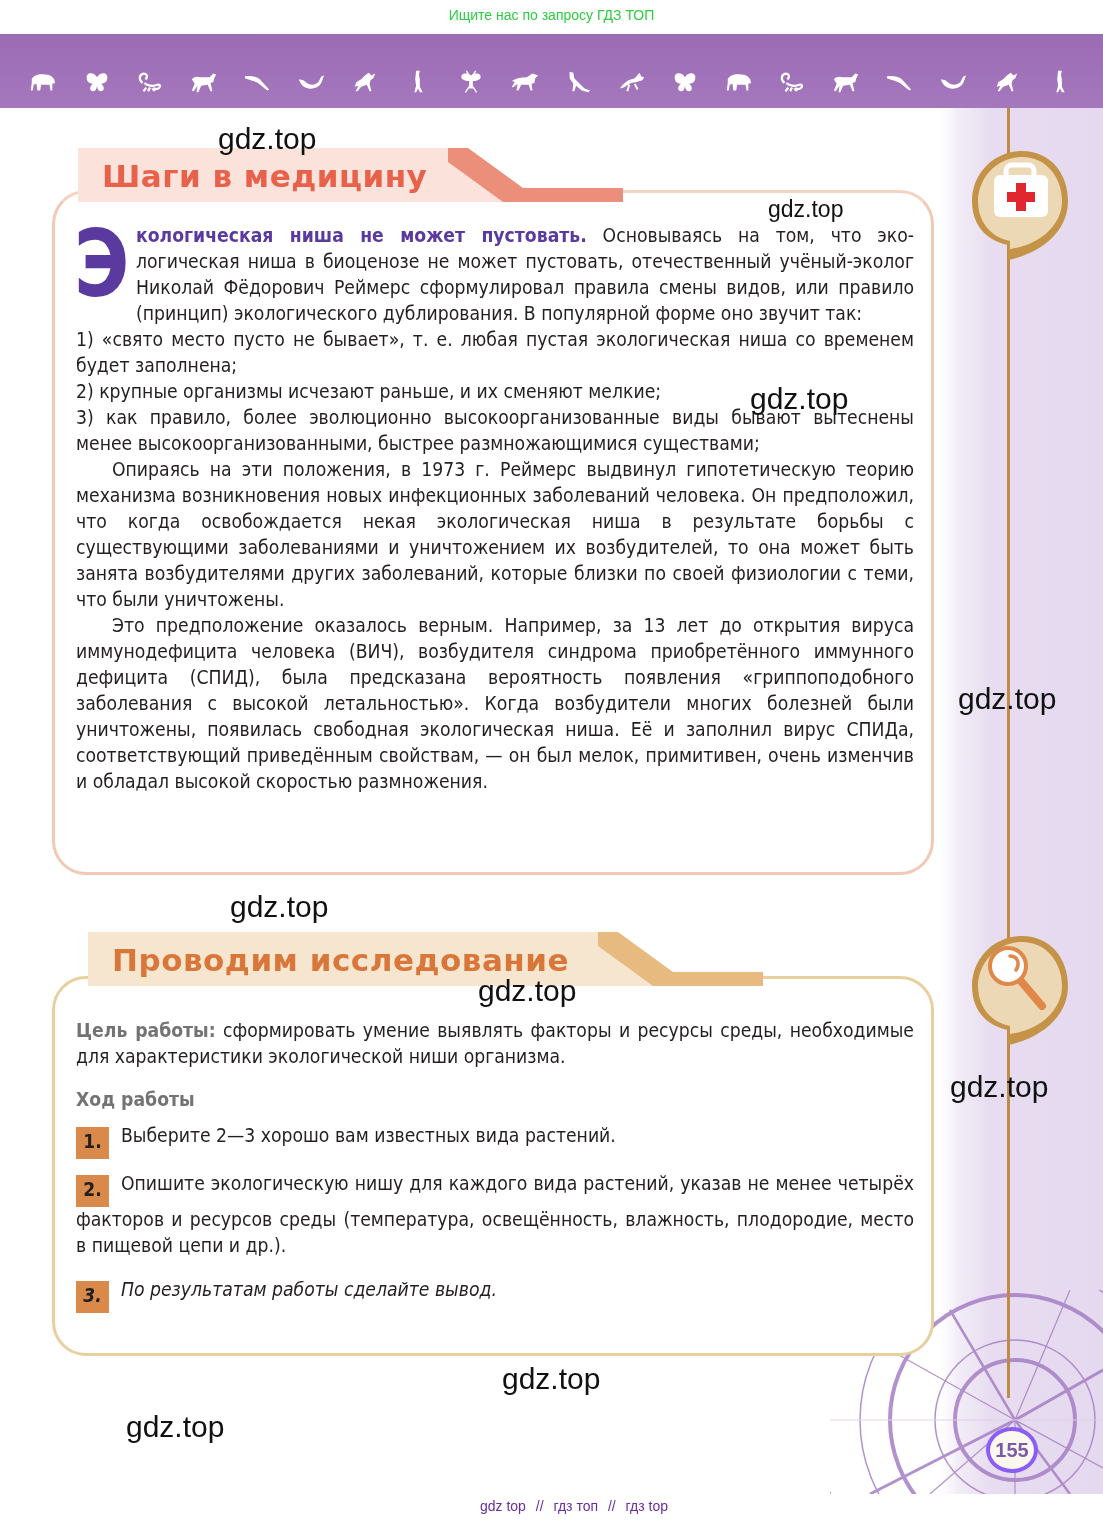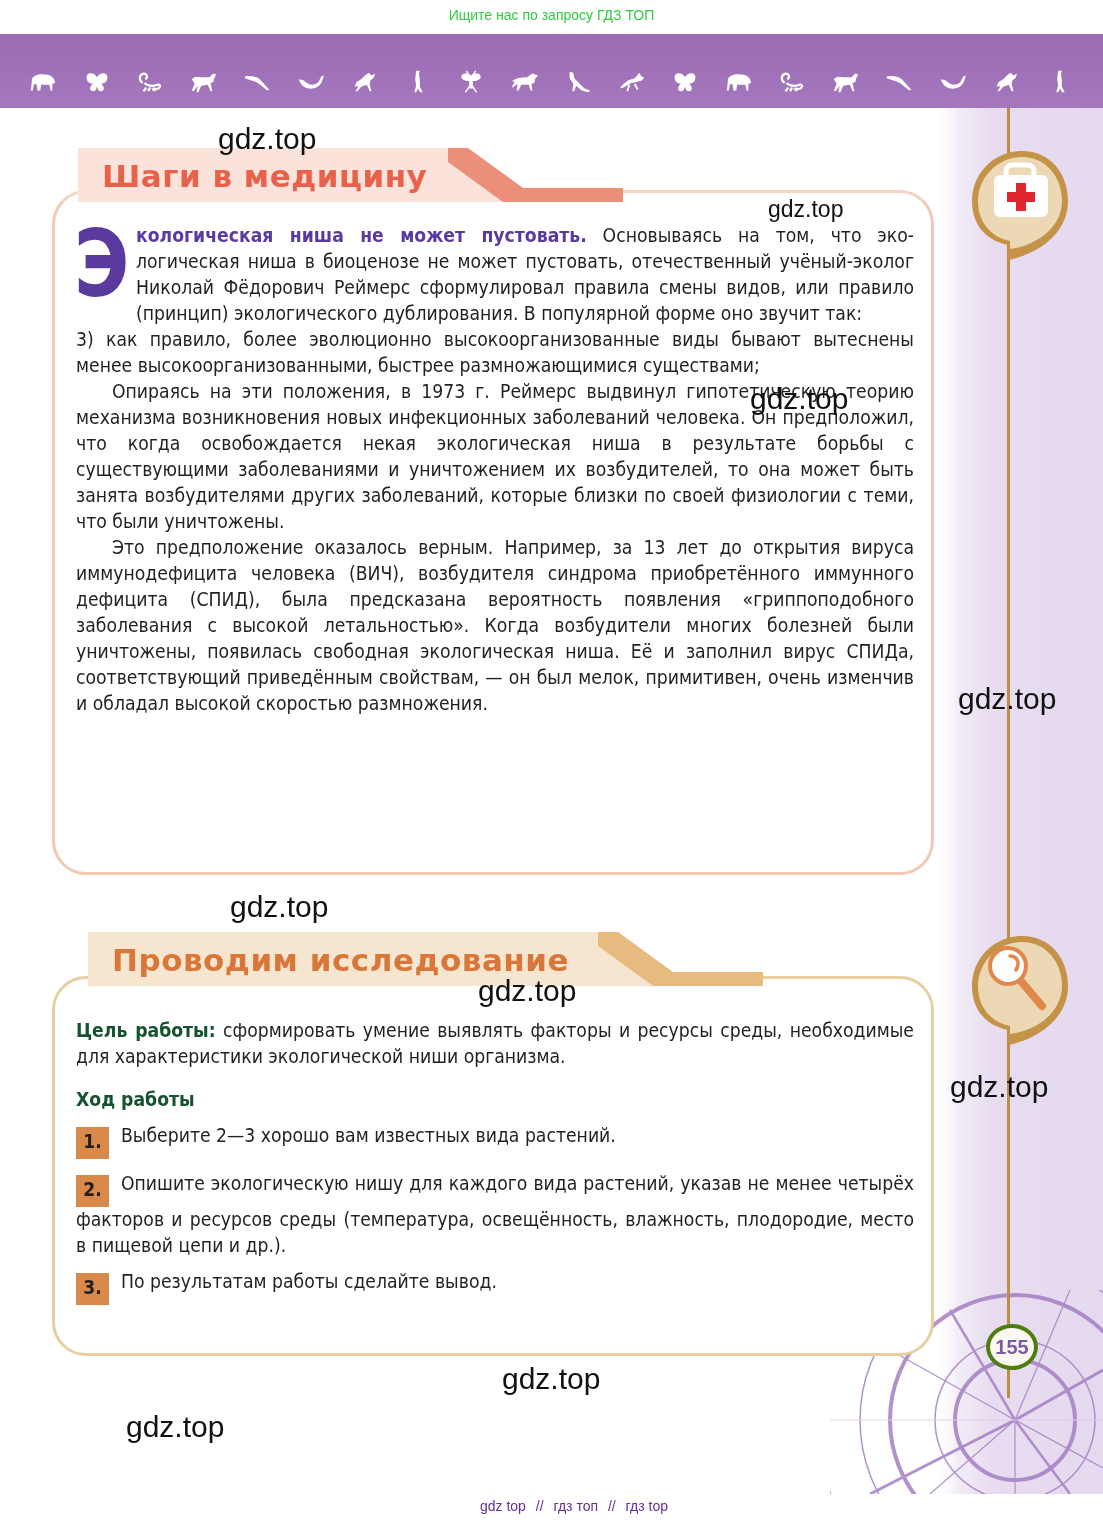--- a/index.html
+++ b/index.html
@@ -22,22 +22,22 @@
   .side-gutter-fade { position: absolute; left: 940px; top: 108px; width: 18px; height: 1386px;
     background: linear-gradient(90deg, #ffffff 0%, #f4eff8 100%); }
   .timeline-line { position: absolute; left: 1007px; top: 108px; width: 3px; height: 1290px; background: #c08b45; }
 
   .badge { position: absolute; width: 100px; height: 118px; }
   .badge svg { width: 100%; height: 100%; }
 
   .wheel { position: absolute; left: 830px; top: 1290px; width: 273px; height: 204px; overflow: hidden; }
   .wheel svg { width: 273px; height: 204px; }
 
-  .page-number { position: absolute; left: 986px; top: 1324px; width: 52px; height: 46px; border-radius: 50%;
-    background: #fbf8f0; border: 4px solid #4d7c0f; text-align: center;
+  .page-number { position: absolute; left: 986px; top: 1427px; width: 52px; height: 46px; border-radius: 50%;
+    background: #fbf8f0; border: 4px solid #8b5cf6; text-align: center;
     font-family: "Liberation Sans", sans-serif; font-weight: bold; font-size: 20px; color: #7d5aa6; line-height: 38px; }
 
   
   .ribbon { position: absolute; height: 54px; }
   .ribbon .bg { position: absolute; left: 0; top: 0; height: 54px; }
   .ribbon .title { position: absolute; left: 24px; top: 10px; font-family: "DejaVu Sans", sans-serif;
     font-weight: bold; font-size: 31px; letter-spacing: 0.5px; white-space: nowrap; }
 
   .box { position: absolute; border-radius: 34px; background: #ffffff; }
   .box.med { left: 52px; top: 190px; width: 882px; height: 685px; border: 3px solid #f1c9b5; border-top-color: #f4d3c3; }
@@ -47,21 +47,21 @@
     font-size: 19.2px; line-height: 26px; color: #231f20; text-align: justify; }
   .p { display: block; }
   .indent { text-indent: 36px; }
 
   .dropcap { float: left; font-family: "DejaVu Sans", sans-serif; font-weight: bold; font-size: 92px;
     line-height: 76px; color: #5b3aa0; margin: 4px 6px 0 -2px; height: 78px; transform: scaleX(0.82); transform-origin: left top; width: 56px; }
   .lead { color: #5b3aa0; font-weight: bold; }
 
   .lab-title-label { color: #d9773b; font-weight: bold; letter-spacing: 0.5px; }
   .lab-title { font-weight: bold; letter-spacing: 0.5px; }
-  .orange-label { color: #14532d; font-weight: bold; }
+  .orange-label { color: #737373; font-weight: bold; }
   .step-row { display: block; position: relative; padding-left: 0; }
   .step-num { display: inline-block; width: 33px; height: 32px; background: #d9894a; color: #231f20;
     font-weight: bold; font-size: 19px; line-height: 28px; text-align: center; vertical-align: -6px; margin-right: 12px; }
 
   .watermark { position: absolute; font-family: "Liberation Sans", sans-serif; font-size: 30px; color: #111111; white-space: nowrap; }
   .watermark.sm { font-size: 23px; }
 
   .footer-links { position: absolute; left: 0; top: 1498px; width: 1103px; text-align: center;
     font-family: "Liberation Sans", sans-serif; font-size: 14px; color: #6a2c9e; padding-left: 45px; }
   .footer-links span { margin: 0 3px; }
@@ -235,40 +235,42 @@
     <path d="M370 0 H390 L445 40 H545 V54 H425 L370 14 Z" fill="#ec8f7a"></path>
     <rect x="-30" y="46" width="30" height="3" fill="#ec8f7a"></rect>
   </svg>
   <div class="title" style="color:#e8614a;">Шаги в медицину</div>
 </div>
 
 <div class="text" style="left:76px; top:223px; width:838px;">
   <span class="p">
     <span class="dropcap">Э</span><span class="lead">кологическая ниша не может пустовать.</span><span> Основываясь на том, что эко­логическая ниша в биоценозе не может пустовать, отечественный учёный-эколог Николай Фёдорович Реймерс сформулировал правила смены видов, или правило (принцип) экологического дублирования. В популярной форме оно звучит так:</span>
   </span>
+  <span class="p">1) «свято место пусто не бывает», т. е. любая пустая экологическая ниша со временем будет заполнена;</span>
+  <span class="p">2) крупные организмы исчезают раньше, и их сменяют мелкие;</span>
   <span class="p">3) как правило, более эволюционно высокоорганизованные виды бывают вытес­нены менее высокоорганизованными, быстрее размножающимися существами;</span>
   <span class="p indent">Опираясь на эти положения, в 1973 г. Реймерс выдвинул гипотетическую тео­рию механизма возникновения новых инфекционных заболеваний человека. Он предположил, что когда освобождается некая экологическая ниша в результате борьбы с существующими заболеваниями и уничтожением их возбудителей, то она может быть занята возбудителями других заболеваний, которые близки по своей физиологии с теми, что были уничтожены.</span>
   <span class="p indent">Это предположение оказалось верным. Например, за 13 лет до открытия вируса иммунодефицита человека (ВИЧ), возбудителя синдрома приобретённого иммунного дефицита (СПИД), была предсказана вероятность появления «грип­поподобного заболевания с высокой летальностью». Когда возбудители многих болезней были уничтожены, появилась свободная экологическая ниша. Её и заполнил вирус СПИДа, соответствующий приведённым свойствам, — он был мелок, примитивен, очень изменчив и обладал высокой скоростью размножения.</span>
 </div>
 
 <div class="box lab"></div>
 <div class="ribbon" style="left:88px; top:932px; width:675px;">
   <svg class="bg" width="675" height="54" viewBox="0 0 675 54">
     <path d="M0 0 H510 L565 40 H675 V54 H0 Z" fill="#f7e6cf"></path>
     <path d="M510 0 H530 L585 40 H675 V54 H565 L510 14 Z" fill="#e7bb80"></path>
   </svg>
   <div class="title" style="color:#d9773b;">Проводим исследование</div>
 </div>
 
 <div class="text" style="left:76px; top:1008px; width:838px;">
   <span class="p" style="margin-top:10px;"><span class="orange-label">Цель работы:</span><span> сформировать умение выявлять факторы и ресурсы среды, необ­ходимые для характеристики экологической ниши организма.</span></span>
   <span class="p orange-label" style="margin-top:17px;">Ход работы</span>
   <span class="p step-row" style="margin-top:10px;"><span class="step-num">1.</span><span>Выберите 2—3 хорошо вам известных вида растений.</span></span>
   <span class="p step-row" style="margin-top:12px;"><span class="step-num">2.</span><span>Опишите экологическую нишу для каждого вида растений, указав не менее четырёх факторов и ресурсов среды (температура, освещённость, влажность, плодородие, место в пищевой цепи и др.).</span></span>
-  <span class="p step-row" style="margin-top:10px;"><span class="step-num">3.</span><span>По результатам работы сделайте вывод.</span></span>
+  <span class="p step-row" style="margin-top:18px;font-style:italic;"><span class="step-num">3.</span><span>По результатам работы сделайте вывод.</span></span>
 </div>
 
 <div class="watermark" style="left:218px; top:122px;">gdz.top</div>
 <div class="watermark sm" style="left:768px; top:196px;">gdz.top</div>
 <div class="watermark" style="left:750px; top:382px;">gdz.top</div>
 <div class="watermark" style="left:958px; top:682px;">gdz.top</div>
 <div class="watermark" style="left:230px; top:890px;">gdz.top</div>
 <div class="watermark" style="left:478px; top:974px;">gdz.top</div>
 <div class="watermark" style="left:950px; top:1070px;">gdz.top</div>
 <div class="watermark" style="left:502px; top:1362px;">gdz.top</div>

